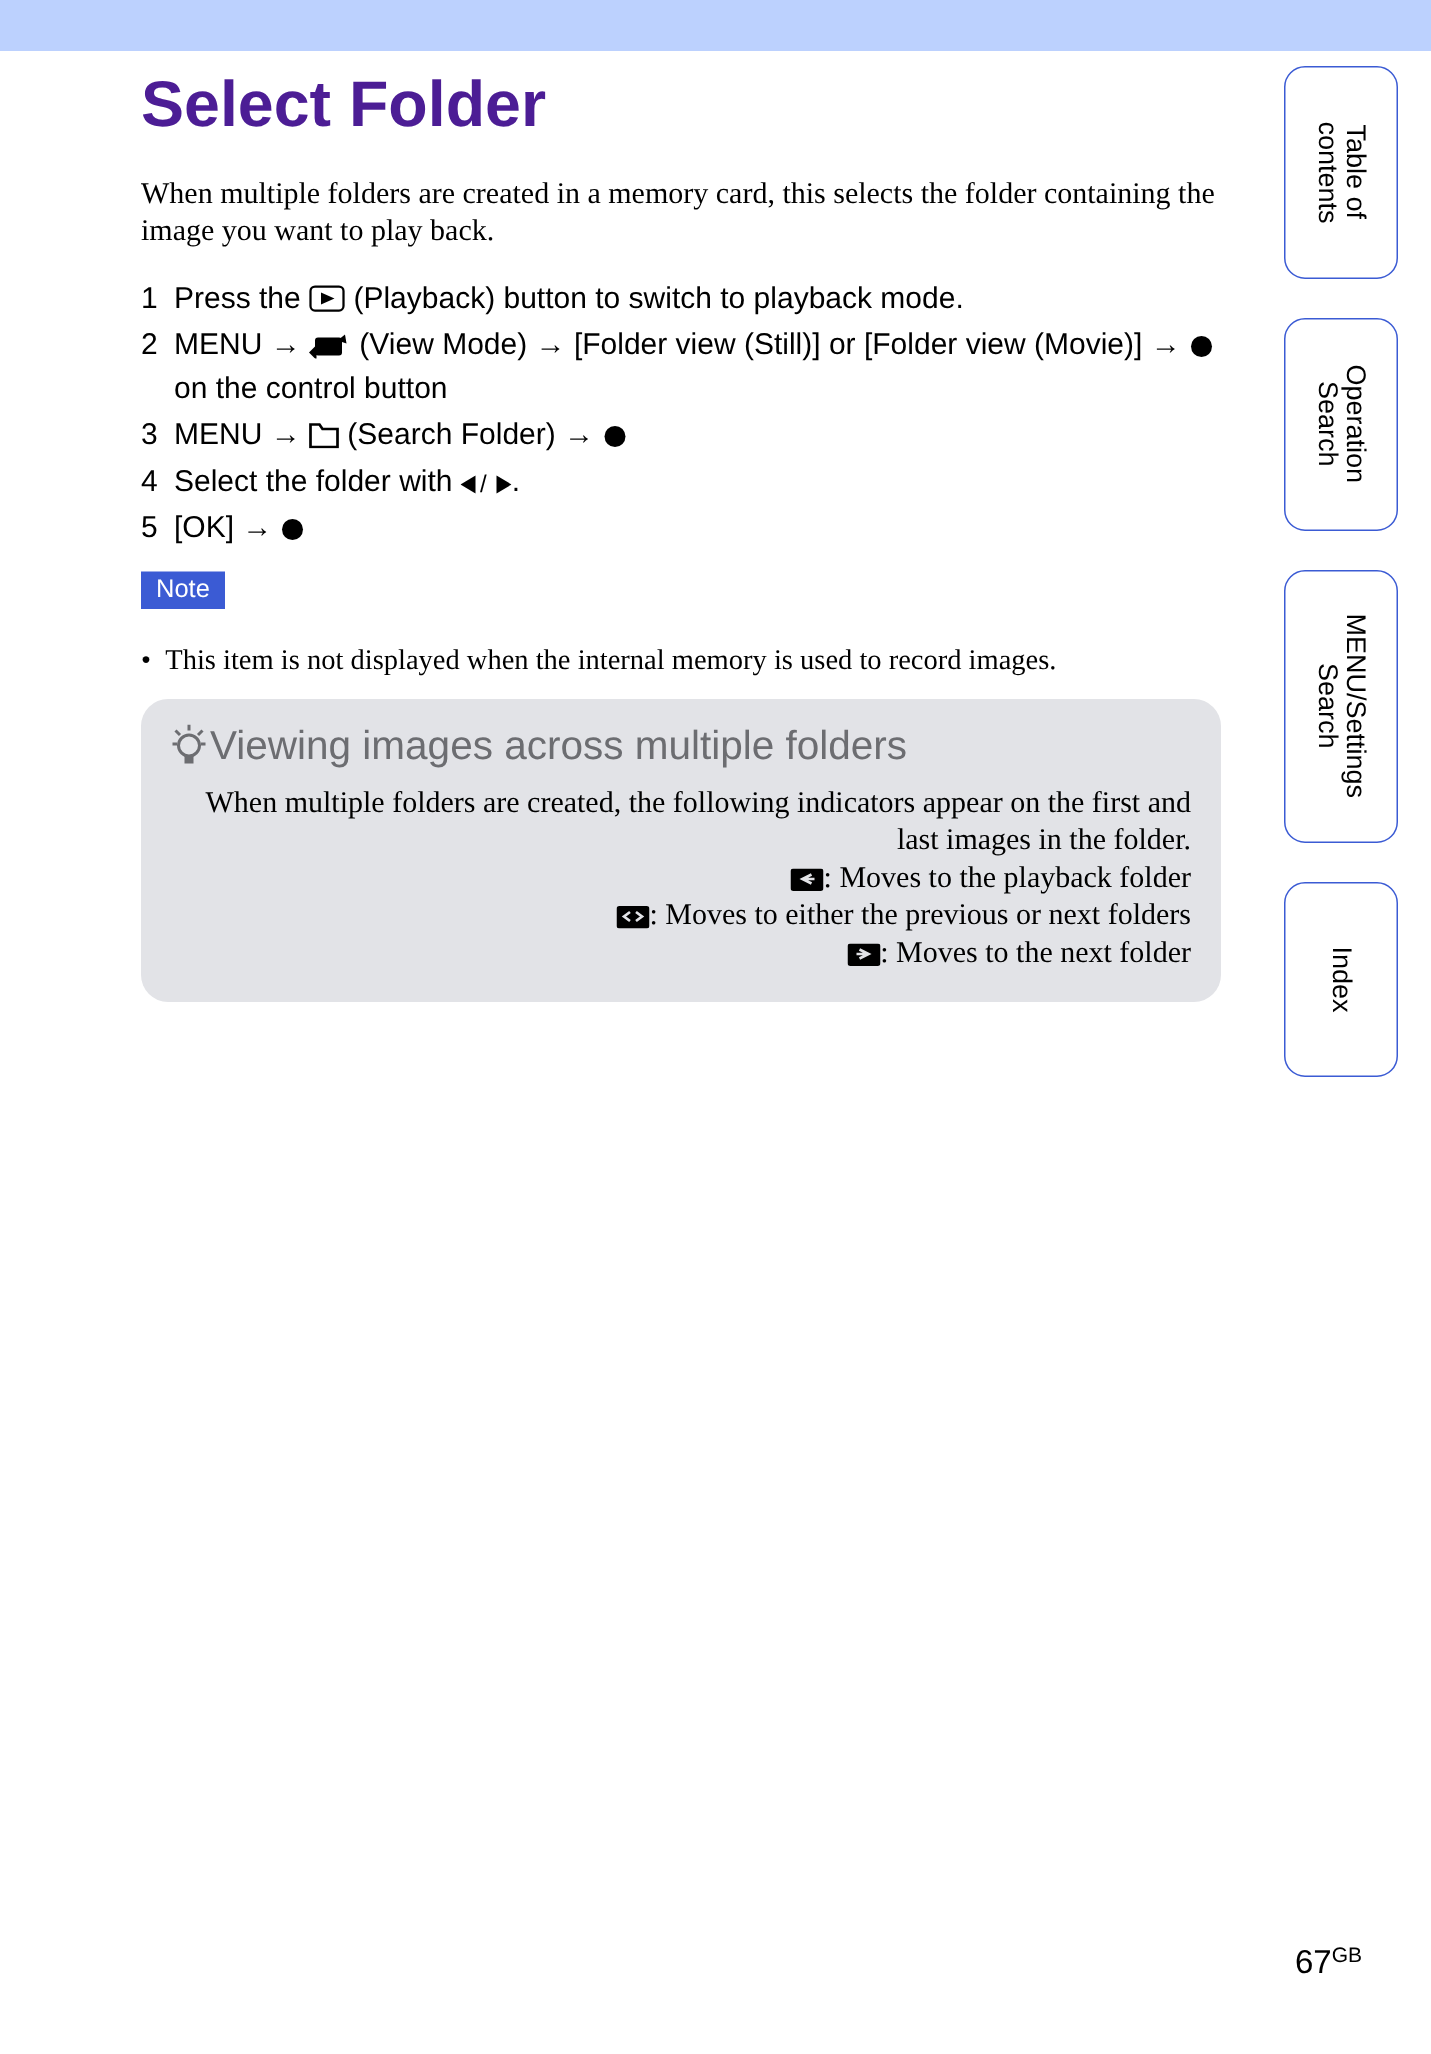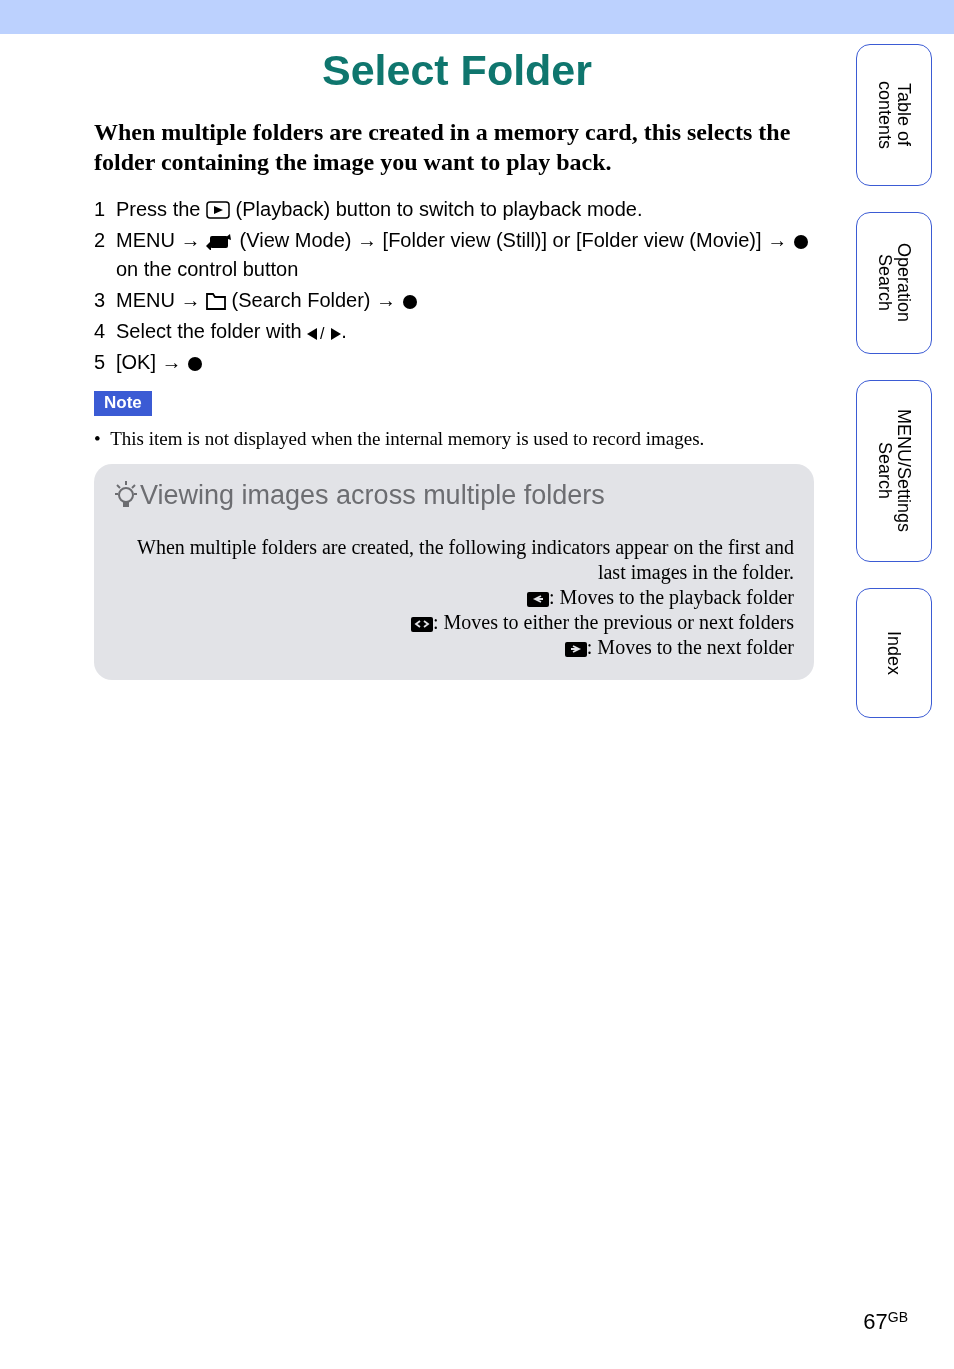--- a/index.html
+++ b/index.html
@@ -12,33 +12,31 @@
   }
   .top-bar {
     height: 34px;
     background: #bcd1fe;
   }
   .content {
     padding: 12px 0 0 94px;
     width: 820px;
   }
   h1 {
-    color: #0f766e;
+    color: #4c1d95;
     font-family: Arial, Helvetica, sans-serif;
     font-weight: bold;
     font-size: 43px;
     margin-bottom: 22px;
-    text-align: center;
   }
   .intro {
-    font-size: 24px;
+    font-size: 20px;
     line-height: 1.25;
     margin-bottom: 18px;
     width: 745px;
-    font-weight: bold;
   }
   .steps {
     font-family: Arial, Helvetica, sans-serif;
     font-size: 20px;
     line-height: 1.45;
     margin-bottom: 14px;
     width: 720px;
   }
   .step {
     display: flex;
@@ -50,53 +48,53 @@
   }
   .step-body {
     flex: 1;
   }
   .arrow { font-family: Arial, sans-serif; }
   .note-label {
     display: inline-block;
     background: #3b5bd4;
     color: #fff;
     font-family: Arial, Helvetica, sans-serif;
-    font-weight: bold;
+    font-weight: normal;
     font-size: 17px;
     padding: 2px 10px 3px 10px;
-    margin-bottom: 12px;
+    margin-bottom: 24px;
   }
   .note-bullet {
     font-size: 19px;
     margin-bottom: 14px;
     width: 720px;
   }
   .tip-box {
     background: #e2e3e7;
     border-radius: 18px;
     padding: 16px 20px 20px 20px;
     width: 720px;
   }
   .tip-title {
     font-family: Arial, Helvetica, sans-serif;
     font-size: 27px;
     color: #6c6d71;
-    margin-bottom: 24px;
+    margin-bottom: 10px;
     display: flex;
     align-items: center;
     gap: 2px;
   }
   .tip-body {
     font-size: 20px;
     line-height: 1.25;
     text-align: right;
   }
   .page-num {
     position: absolute;
-    bottom: 34px;
+    bottom: 48px;
     right: 46px;
     font-family: Arial, Helvetica, sans-serif;
     font-size: 22px;
   }
   .page-num .gb {
     font-size: 14px;
     vertical-align: top;
   }
   
   .side-tabs {

